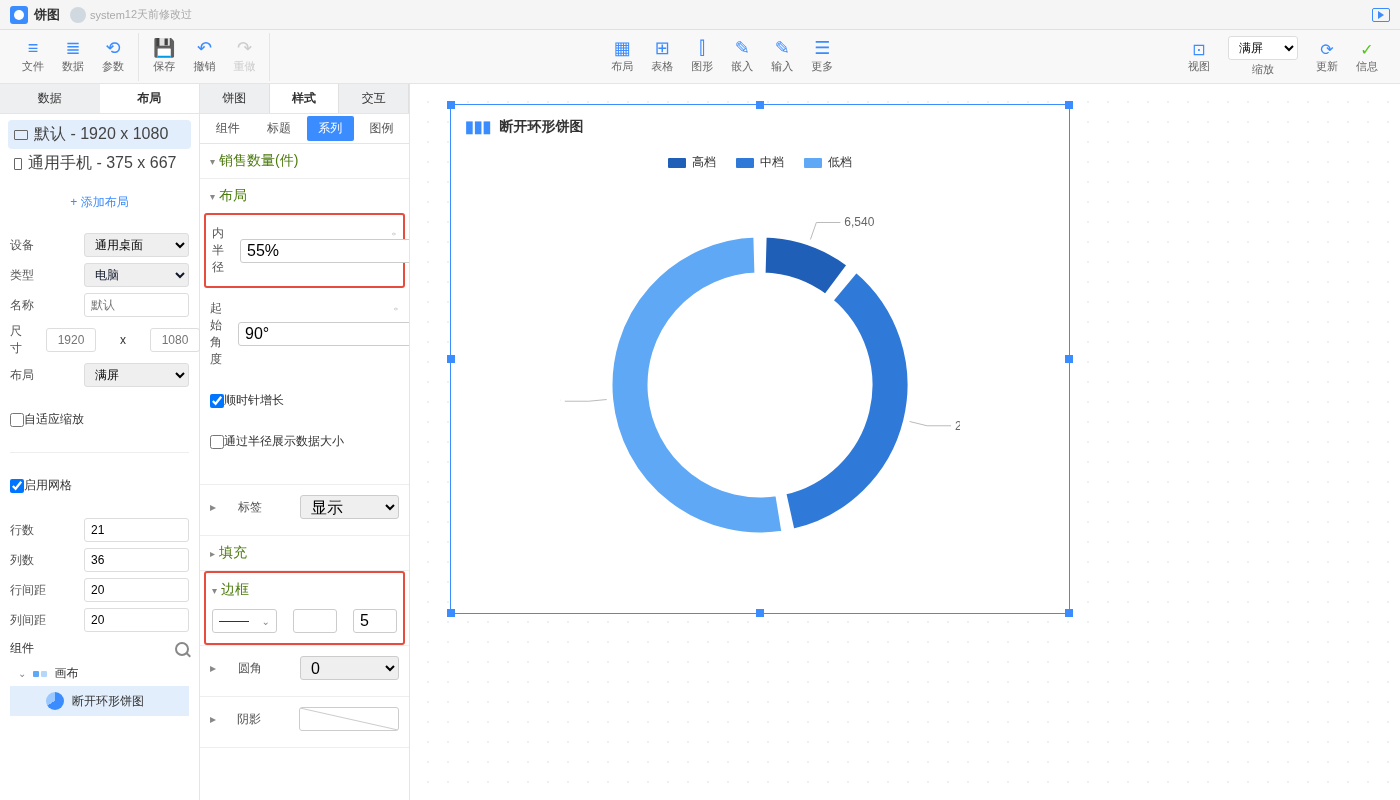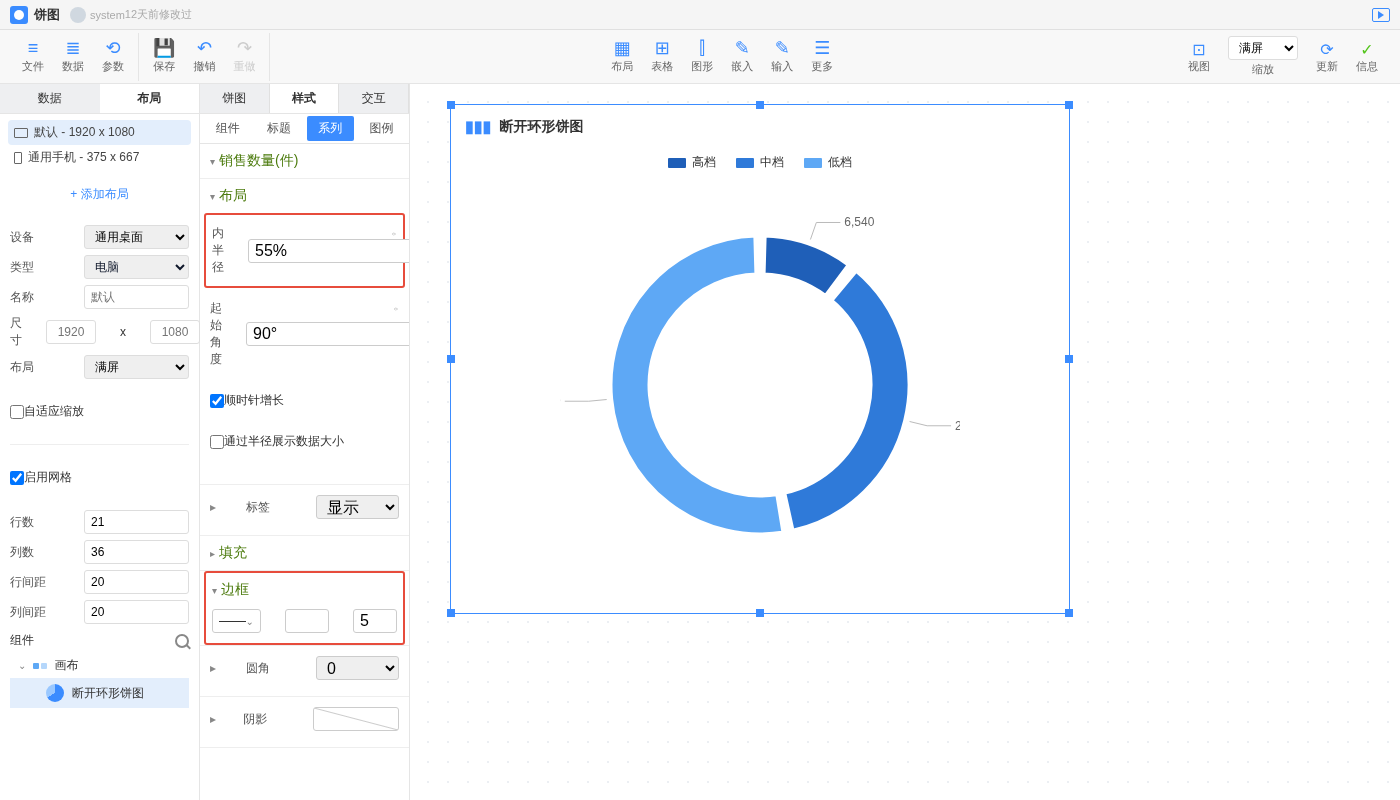--- a/index.html
+++ b/index.html
@@ -24,21 +24,21 @@
 .icon-btn { display:flex; flex-direction:column; align-items:center; padding:4px 8px; cursor:pointer; font-size:11px; color:#666; }
 .icon-btn .glyph { font-size:16px; color:#3b8cff; }
 .icon-btn.green .glyph { color:#52c41a; }
 
 .main { display:flex; height: calc(100vh - 84px); }
 .left-panel { width: 200px; border-right:1px solid #e5e5e5; display:flex; flex-direction:column; }
 .left-tabs { display:flex; height:30px; border-bottom:1px solid #e5e5e5; }
 .left-tab { flex:1; display:flex; align-items:center; justify-content:center; font-size:12px; cursor:pointer; background:#eeeff1; }
 .left-tab.active { background:#fff; font-weight:600; }
 .device-list { padding:6px 8px; }
-.device-item { display:flex; align-items:center; padding:4px 6px; font-size:12px; color:#444; border-radius:4px; gap:6px; }
+.device-item { display:flex; align-items:center; padding:4px 6px; font-size:16px; color:#444; border-radius:4px; gap:6px; }
 .device-item.active { background:#e3eefc; }
 .device-item .dicon { width:14px; height:10px; border:1px solid #666; border-radius:1px; }
 .device-item .mob { width:8px; height:12px; border:1px solid #666; border-radius:1px; }
 .add-layout { color:#3b8cff; text-align:center; padding:10px 0; font-size:12px; cursor:pointer; }
 .props { padding: 6px 10px; font-size:12px; }
 .prop-row { display:flex; align-items:center; margin:6px 0; gap:24px; }
 .prop-row label { width:50px; color:#555; }
 .prop-row input, .prop-row select { flex:1; height:24px; border:1px solid #ddd; border-radius:3px; padding:0 6px; font-size:12px; width:40px; }
 input.dim { width:50px; flex:none; text-align:center; color:#aaa; }
 .chk { display:flex; align-items:center; margin:24px 0; }
@@ -58,21 +58,21 @@
 .style-tab { flex:1; display:flex; align-items:center; justify-content:center; cursor:pointer; font-size:12px; background:#eeeff1; border-right:1px solid #e0e0e0; }
 .style-tab.active { background:#fff; font-weight:600; }
 .subtabs { display:flex; height:30px; border-bottom:1px solid #e5e5e5; align-items:center; justify-content:space-around; padding:4px; gap:4px; }
 .subtab { flex:1; text-align:center; font-size:12px; padding:4px 0; cursor:pointer; color:#555; }
 .subtab.active { background:#3b8cff; color:#fff; border-radius:2px; }
 .section { border-bottom:1px solid #eee; }
 .sec-head { padding:8px 10px; font-size:14px; color:#4d7c0f; display:flex; align-items:center; gap:4px; cursor:pointer; }
 .sec-head::before { content:"▾"; font-size:10px; color:#888; }
 .sec-head.coll::before { content:"▸"; }
 .sec-body { padding:4px 10px 10px; }
-.sp-row { display:flex; align-items:center; margin:6px 0; gap:24px; }
+.sp-row { display:flex; align-items:center; margin:6px 0; gap:16px; }
 .sp-row label { width:58px; font-size:12px; color:#555; }
 .sp-row input, .sp-row select { flex:1; height:24px; border:1px solid #ccc; border-radius:3px; padding:0 6px; font-size:16px; }
 .halfrow input, .halfrow .select-placeholder { flex:1; min-width:0; }
 .select-placeholder { height:24px; border:1px solid #ccc; border-radius:3px; display:flex; align-items:center; justify-content:space-between; padding:0 6px; }
 .select-placeholder .line { border-top:1px solid #333; width:30px; }
 .select-placeholder .caret2 { font-size:10px; color:#888;}
 .redbox { border:2px solid #e74c3c; border-radius:3px; padding:4px 6px; margin:0 4px; }
 .spinner { position:relative; }
 .spinner::after { content:"‹›"; position:absolute; right:2px; top:3px; transform:rotate(90deg); font-size:9px; color:#ccc; letter-spacing:-2px; }
 .shadow-box { height:24px; border:1px solid #ccc; border-radius:3px; background: linear-gradient(to top right, transparent calc(50% - 1px), #ccc, transparent calc(50% + 1px)); width:110px; }

